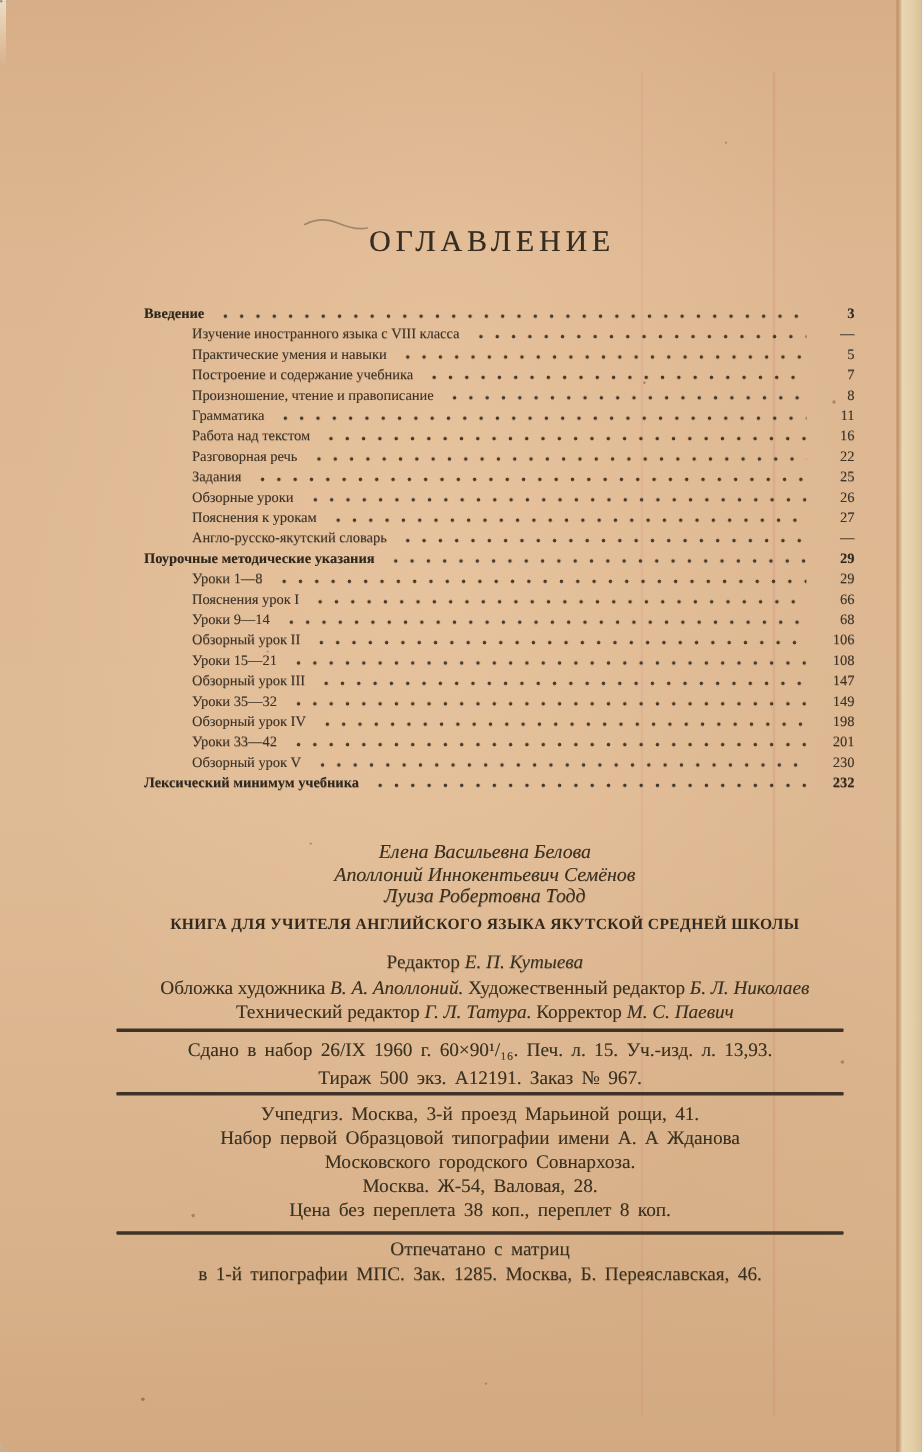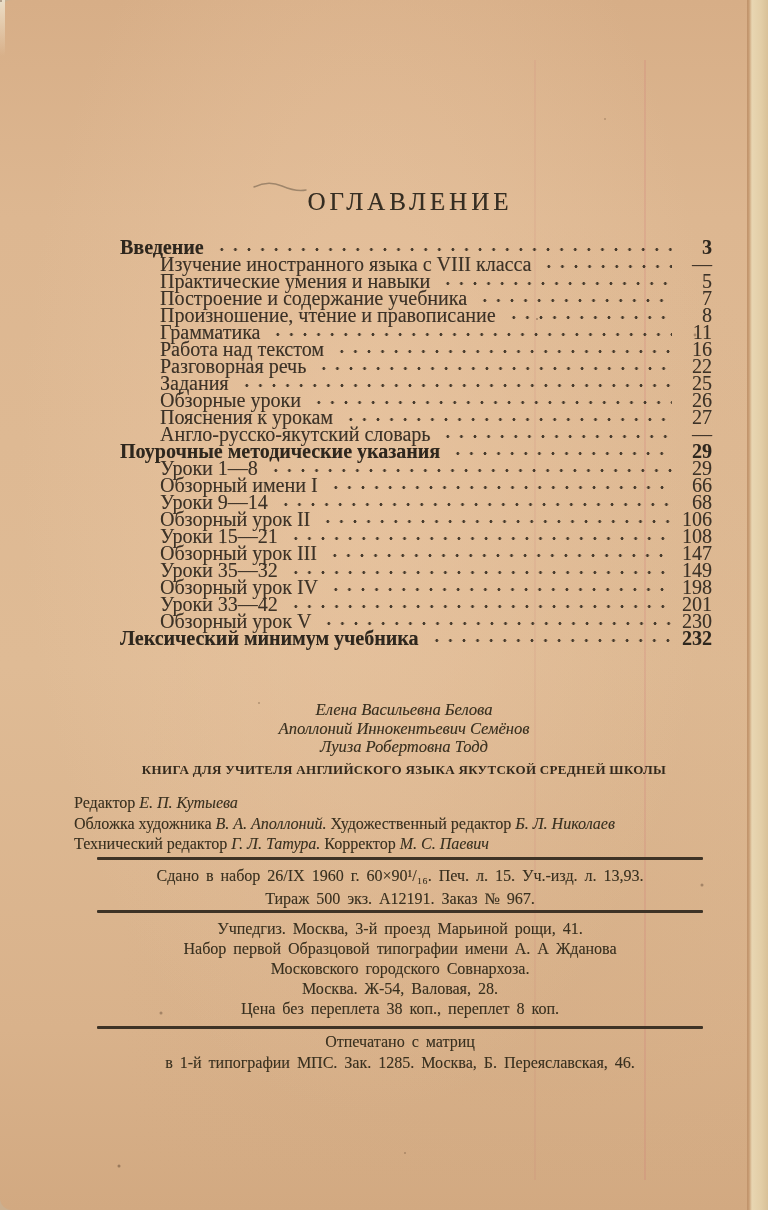--- a/index.html
+++ b/index.html
@@ -45,22 +45,22 @@
   .pencil-mark{position:absolute;left:252px;top:178px;opacity:.55;}
 
   .title{
     position:absolute;left:108px;top:188px;width:604px;margin:0;
     text-align:center;font-size:25px;font-weight:normal;
     letter-spacing:4px;color:#352d22;
     text-shadow:0.3px 0.3px 0.4px rgba(53,45,34,.45);
   }
 
   .toc{
-    position:absolute;left:120px;top:239px;width:592px;
-    font-size:20px;line-height:17px;color:#3c3227;
+    position:absolute;left:120px;top:253px;width:592px;
+    font-size:12px;line-height:17px;color:#3c3227;
   }
   .toc-row{display:flex;align-items:baseline;white-space:nowrap;}
   .toc-row.indent{padding-left:40px;}
   .toc-row.bold{font-weight:bold;color:#2e271e;}
   .toc-label{flex:0 0 auto;text-shadow:0.3px 0.3px 0.3px rgba(56,46,34,.35);}
   .toc-dots{
     flex:1 1 auto;align-self:flex-end;height:15px;margin:0 4px 0 8px;
     background-image:radial-gradient(circle,#463a2c 1.15px,rgba(0,0,0,0) 1.8px);
     background-size:13.6px 7px;background-repeat:repeat-x;
     background-position:left 3px bottom 3px;
@@ -72,21 +72,21 @@
     text-align:center;font-style:italic;font-size:16.5px;line-height:18.5px;
     color:#39301f;text-shadow:0.3px 0.3px 0.3px rgba(56,46,34,.35);
   }
   .book-title{
     position:absolute;left:74px;top:762px;width:660px;
     text-align:center;font-size:13px;font-weight:bold;letter-spacing:0.3px;
     color:#33291c;white-space:nowrap;
   }
   .editors{
     position:absolute;left:74px;top:793px;width:660px;
-    font-size:16px;line-height:20.5px;color:#39301f;
+    text-align:center;font-size:16px;line-height:20.5px;color:#39301f;
     text-shadow:0.3px 0.3px 0.3px rgba(56,46,34,.3);
   }
   .editors .it{font-style:italic;}
 
   .rule{position:absolute;left:97px;width:606px;background:#3e3326;border-radius:1px;}
   .r1{top:857px;height:3px;}
   .r2{top:910px;height:3px;}
   .r3{top:1026px;height:2.5px;}
 
   .imprint{
@@ -179,21 +179,21 @@
         <span class="toc-label">Поурочные методические указания</span>
         <span class="toc-dots"></span>
         <span class="toc-page">29</span>
       </div>
       <div class="toc-row indent">
         <span class="toc-label">Уроки 1—8</span>
         <span class="toc-dots"></span>
         <span class="toc-page">29</span>
       </div>
       <div class="toc-row indent">
-        <span class="toc-label">Обзорный имени I</span>
+        <span class="toc-label">Пояснения урок I</span>
         <span class="toc-dots"></span>
         <span class="toc-page">66</span>
       </div>
       <div class="toc-row indent">
         <span class="toc-label">Уроки 9—14</span>
         <span class="toc-dots"></span>
         <span class="toc-page">68</span>
       </div>
       <div class="toc-row indent">
         <span class="toc-label">Обзорный урок II</span>

